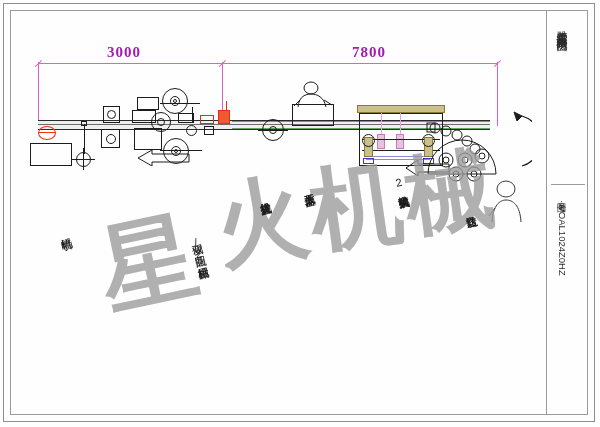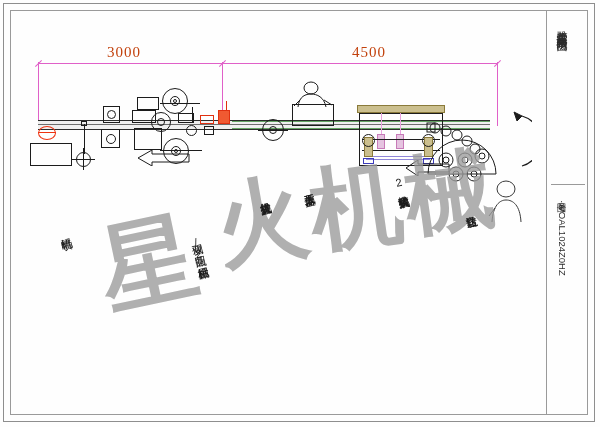--- a/index.html
+++ b/index.html
@@ -83,23 +83,24 @@
   }
   .dim-tick{
     position:absolute;
     width:9px;height:0;
     border-top:1px solid #e060c8;
     transform:rotate(-45deg);
   }
   .dim-label{
     position:absolute;
     font-size:15px;
-    color:#c2410c;
+    color:#a21caf;
     font-family:"Liberation Serif","DejaVu Serif",serif;
     letter-spacing:1px;
+    font-weight:bold;
   }
 
   
   .conveyor{
     position:absolute;
     left:38px;top:120px;
     width:452px;height:10px;
     background:#efefef;
     border-top:1px solid #2b2b2b;
     border-bottom:1px solid #2b2b2b;
@@ -181,21 +182,21 @@
   <div class="dim-ext" style="left:38px;top:62px;height:62px;"></div>
   <div class="dim-ext" style="left:222px;top:62px;height:62px;"></div>
   <div class="dim-line" style="left:38px;top:63px;width:185px;"></div>
   <div class="dim-tick" style="left:34px;top:63px;"></div>
   <div class="dim-tick" style="left:218px;top:63px;"></div>
   <div class="dim-label" style="left:107px;top:44px;">3000</div>
 
   <div class="dim-ext" style="left:497px;top:62px;height:64px;"></div>
   <div class="dim-line" style="left:222px;top:63px;width:276px;"></div>
   <div class="dim-tick" style="left:493px;top:63px;"></div>
-  <div class="dim-label" style="left:352px;top:44px;">4500</div>
+  <div class="dim-label" style="left:352px;top:44px;">7800</div>
 
   <div class="conveyor"></div>
   <div class="conveyor-rail" style="left:38px;top:124px;width:452px;"></div>
   <div class="conveyor-green" style="left:232px;top:121px;width:258px;"></div>
   <div class="conveyor-green" style="left:232px;top:128px;width:258px;"></div>
 
   <div class="blk blk-k" style="left:30px;top:143px;width:42px;height:23px;"></div>
   <div class="circ circ-red" style="left:38px;top:126px;width:18px;height:14px;"></div>
   <div class="ln" style="left:38px;top:132px;width:18px;border-top-color:#ee3311;"></div>
 

